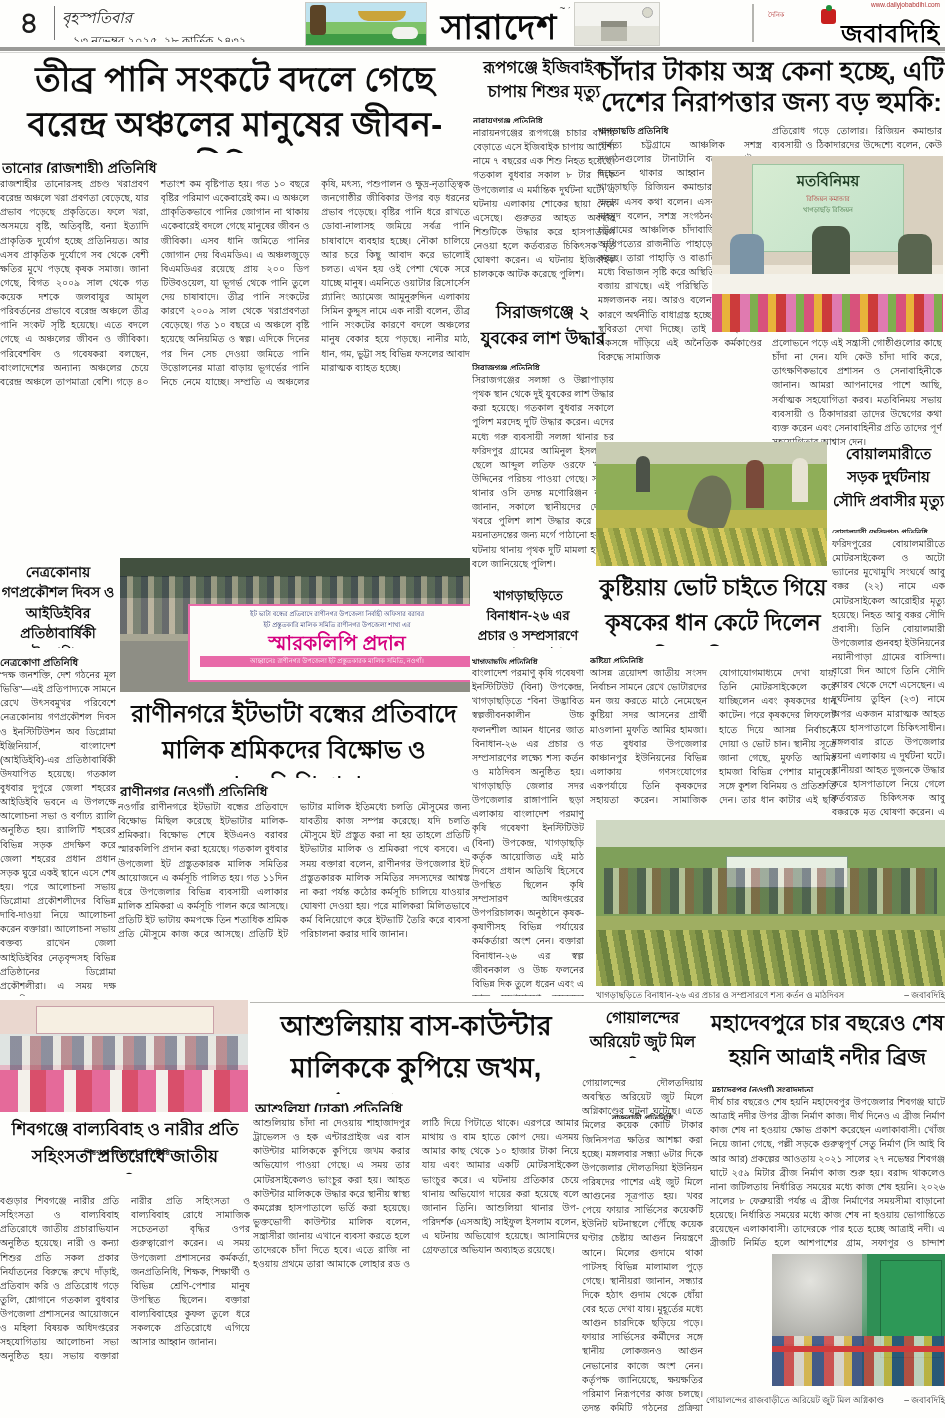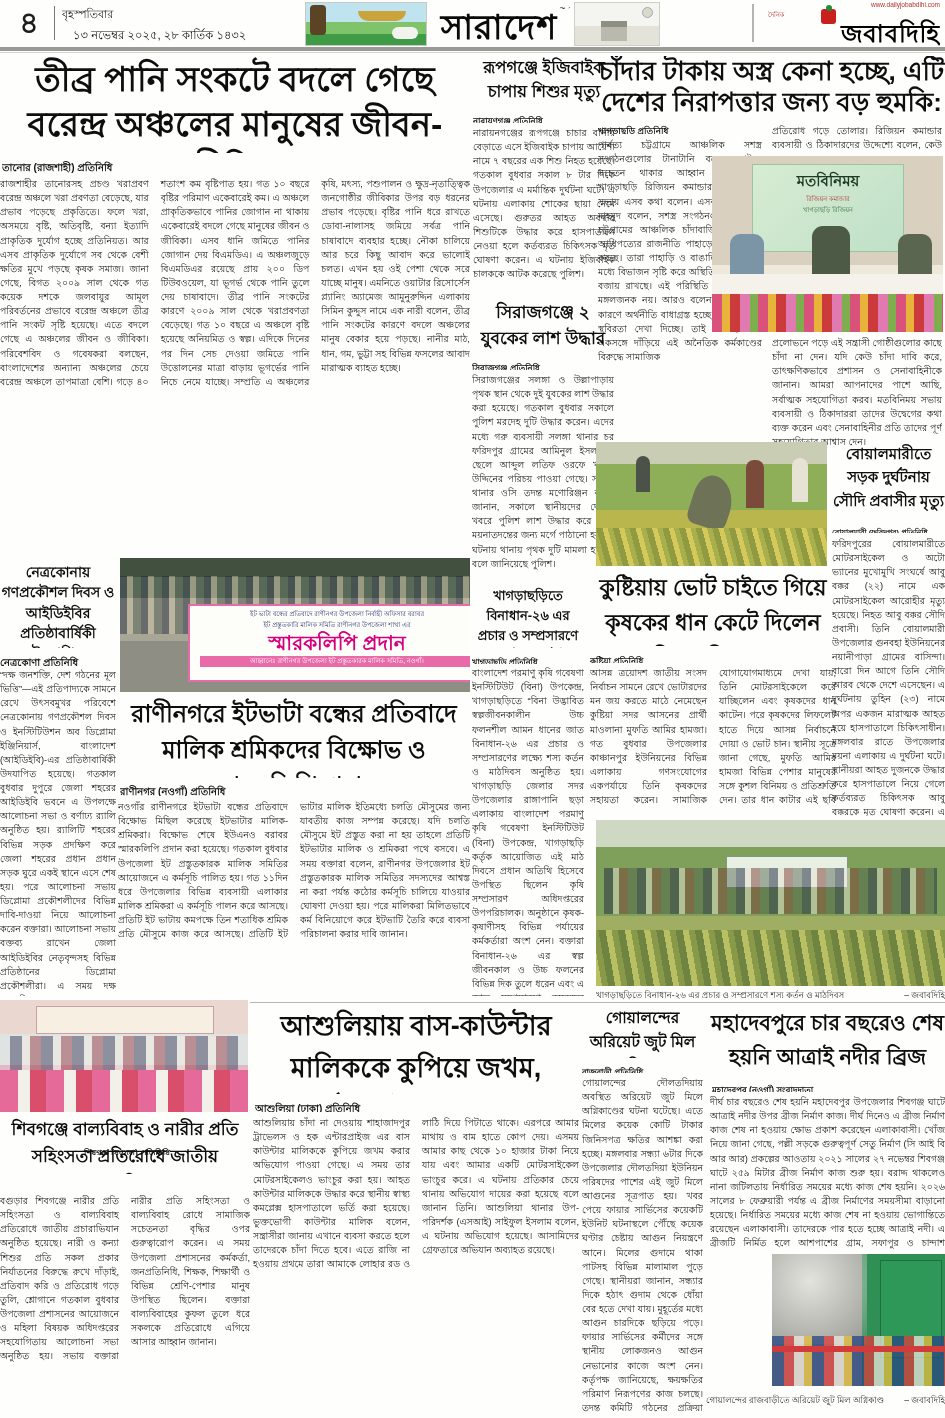--- a/index.html
+++ b/index.html
@@ -5,42 +5,42 @@
 <style>
   html,body{margin:0;padding:0;background:#e9e9e7;}
   .page{
     position:relative;width:945px;height:1418px;margin:0 auto;
     background:#fefefc;color:#1c1c1c;
     font-family:"Liberation Sans","DejaVu Sans",sans-serif;
     overflow:hidden;
   }
   .abs{position:absolute;overflow:hidden;}
   .hl{font-weight:bold;color:#0e0e0e;text-align:center;line-height:1.32;}
-  .byline{font-weight:bold;font-size:10px;color:#111;border-bottom:1px solid #555;display:inline-block;padding-bottom:1px;white-space:nowrap;}
+  .byline{font-weight:bold;font-size:14px;color:#111;border-bottom:1px solid #555;display:inline-block;padding-bottom:1px;white-space:nowrap;}
   .body-text{font-size:9.3px;line-height:1.52;text-align:justify;color:#222;}
   .cols2{column-count:2;column-gap:12px;}
   .cols3{column-count:3;column-gap:12px;}
   .caption{font-size:8.6px;color:#2a2a2a;}
   .photo{position:absolute;overflow:hidden;background:#b9b9b0;}
   .rule-h{position:absolute;background:#9a9a97;}
   .rule-v{position:absolute;background:#9a9a97;}
   .masthead-title{font-weight:bold;font-size:34px;letter-spacing:1px;color:#0a0a0a;}
   .logo-text{font-weight:bold;font-size:24px;color:#000;letter-spacing:1px;line-height:1;}
   .tiny{font-size:6.5px;}
 </style>
 </head>
 <body>
 
 <div class="page">
 
   <div class="abs" style="left:0;top:0;width:945px;height:47px;">
     <div class="abs" style="left:10px;top:2px;width:38px;height:42px;font-size:30px;font-weight:bold;text-align:center;line-height:42px;">৪</div>
     <div class="rule-v" style="left:54px;top:6px;width:1px;height:34px;background:#777;"></div>
     <div class="abs" style="left:62px;top:6px;width:220px;height:36px;">
-      <div style="font-size:11px;color:#222;">বৃহস্পতিবার</div>
+      <div style="font-size:15px;color:#222;font-style:italic;">বৃহস্পতিবার</div>
       <div style="font-size:11.5px;color:#111;margin-top:2px;margin-left:11px;">১৩ নভেম্বর ২০২৫, ২৮ কার্তিক ১৪৩২</div>
     </div>
     <div class="abs" style="left:305px;top:2px;width:120px;height:42px;background:linear-gradient(180deg,#bfe3ef 0 45%,#7fc36a 45% 75%,#3f9b45 75% 100%);border:1px solid #c9c9c4;">
       <div style="position:absolute;left:52px;top:8px;width:48px;height:10px;background:#caa43a;border-radius:0 0 20px 20px;"></div>
       <div style="position:absolute;left:4px;top:2px;width:16px;height:30px;background:#5b4426;border-radius:4px;"></div>
       <div style="position:absolute;left:86px;top:24px;width:26px;height:12px;background:#f2f2ee;border-radius:6px;"></div>
     </div>
     <div class="abs" style="left:428px;top:1px;width:142px;height:45px;text-align:center;">
       <span class="masthead-title">সারাদেশ</span>
       <span style="position:absolute;right:-4px;top:2px;font-size:10px;color:#333;">~ ~</span>
@@ -170,21 +170,21 @@
   </div>
   <div class="abs body-text cols2" style="left:0;top:1194px;width:250px;height:220px;">বগুড়ার শিবগঞ্জে নারীর প্রতি সহিংসতা ও বাল্যবিবাহ প্রতিরোধে জাতীয় প্রচারাভিযান অনুষ্ঠিত হয়েছে। নারী ও কন্যা শিশুর প্রতি সকল প্রকার নির্যাতনের বিরুদ্ধে রুখে দাঁড়াই, প্রতিবাদ করি ও প্রতিরোধ গড়ে তুলি, শ্লোগানে গতকাল বুধবার উপজেলা প্রশাসনের আয়োজনে ও মহিলা বিষয়ক অধিদপ্তরের সহযোগিতায় আলোচনা সভা অনুষ্ঠিত হয়। সভায় বক্তারা নারীর প্রতি সহিংসতা ও বাল্যবিবাহ রোধে সামাজিক সচেতনতা বৃদ্ধির ওপর গুরুত্বারোপ করেন। এ সময় উপজেলা প্রশাসনের কর্মকর্তা, জনপ্রতিনিধি, শিক্ষক, শিক্ষার্থী ও বিভিন্ন শ্রেণি-পেশার মানুষ উপস্থিত ছিলেন। বক্তারা বাল্যবিবাহের কুফল তুলে ধরে সকলকে প্রতিরোধে এগিয়ে আসার আহ্বান জানান।</div>
 
   <div class="abs hl" style="left:253px;top:1006px;width:326px;height:88px;font-size:27px;line-height:1.55;">আশুলিয়ায় বাস-কাউন্টার মালিককে কুপিয়ে জখম, মোটরসাইকেল ভাংচুর</div>
   <div class="abs" style="left:255px;top:1098px;width:326px;height:14px;">
     <span class="byline">আশুলিয়া (ঢাকা) প্রতিনিধি</span>
   </div>
   <div class="abs body-text cols2" style="left:253px;top:1116px;width:326px;height:298px;">আশুলিয়ায় চাঁদা না দেওয়ায় শাহাজাদপুর ট্রাভেলস ও হক এন্টারপ্রাইজ এর বাস কাউন্টার মালিককে কুপিয়ে জখম করার অভিযোগ পাওয়া গেছে। এ সময় তার মোটরসাইকেলও ভাংচুর করা হয়। আহত কাউন্টার মালিককে উদ্ধার করে স্থানীয় স্বাস্থ্য কমপ্লেক্স হাসপাতালে ভর্তি করা হয়েছে। ভুক্তভোগী কাউন্টার মালিক বলেন, সন্ত্রাসীরা জানায় এখানে ব্যবসা করতে হলে তাদেরকে চাঁদা দিতে হবে। এতে রাজি না হওয়ায় প্রথমে তারা আমাকে লোহার রড ও লাঠি দিয়ে পিটাতে থাকে। এরপরে আমার মাথায় ও বাম হাতে কোপ দেয়। এসময় আমার কাছ থেকে ১০ হাজার টাকা নিয়ে যায় এবং আমার একটি মোটরসাইকেল ভাংচুর করে। এ ঘটনায় প্রতিকার চেয়ে থানায় অভিযোগ দায়ের করা হয়েছে বলে জানান তিনি। আশুলিয়া থানার উপ-পরিদর্শক (এসআই) সাইফুল ইসলাম বলেন, এ ঘটনায় অভিযোগ হয়েছে। আসামিদের গ্রেফতারে অভিযান অব্যাহত রয়েছে।</div>
 
   <div class="abs hl" style="left:582px;top:1006px;width:121px;height:52px;font-size:15.5px;line-height:1.55;">গোয়ালন্দের অরিয়েট জুট মিল অগ্নিকাণ্ড</div>
-  <div class="abs" style="left:582px;top:1061px;width:121px;height:12px;">
+  <div class="abs" style="left:582px;top:1107px;width:121px;height:12px;text-align:center;">
     <span class="byline" style="font-size:8.3px;">রাজবাড়ী প্রতিনিধি</span>
   </div>
   <div class="abs body-text" style="left:582px;top:1076px;width:121px;height:338px;">গোয়ালন্দের দৌলতদিয়ায় অবস্থিত অরিয়েট জুট মিলে অগ্নিকাণ্ডের ঘটনা ঘটেছে। এতে মিলের কয়েক কোটি টাকার জিনিসপত্র ক্ষতির আশঙ্কা করা হচ্ছে। মঙ্গলবার সন্ধ্যা ৬টার দিকে উপজেলার দৌলতদিয়া ইউনিয়ন পরিষদের পাশের এই জুট মিলে আগুনের সূত্রপাত হয়। খবর পেয়ে ফায়ার সার্ভিসের কয়েকটি ইউনিট ঘটনাস্থলে পৌঁছে কয়েক ঘণ্টার চেষ্টায় আগুন নিয়ন্ত্রণে আনে। মিলের গুদামে থাকা পাটসহ বিভিন্ন মালামাল পুড়ে গেছে। স্থানীয়রা জানান, সন্ধ্যার দিকে হঠাৎ গুদাম থেকে ধোঁয়া বের হতে দেখা যায়। মুহূর্তের মধ্যে আগুন চারদিকে ছড়িয়ে পড়ে। ফায়ার সার্ভিসের কর্মীদের সঙ্গে স্থানীয় লোকজনও আগুন নেভানোর কাজে অংশ নেন। কর্তৃপক্ষ জানিয়েছে, ক্ষয়ক্ষতির পরিমাণ নিরূপণের কাজ চলছে। তদন্ত কমিটি গঠনের প্রক্রিয়া চলছে বলেও জানা গেছে। তবে এ রিপোর্ট লেখা পর্যন্ত অগ্নিকাণ্ডের সঠিক কারণ এখনও জানা যায়নি।</div>
 
   <div class="abs hl" style="left:710px;top:1006px;width:235px;height:70px;font-size:21px;line-height:1.6;">মহাদেবপুরে চার বছরেও শেষ হয়নি আত্রাই নদীর ব্রিজ নির্মাণ কাজ</div>
   <div class="abs" style="left:712px;top:1079px;width:235px;height:13px;">
     <span class="byline" style="font-size:8.5px;">মহাদেবপুর (নওগাঁ) সংবাদদাতা</span>
   </div>
   <div class="abs body-text" style="left:710px;top:1095px;width:235px;height:156px;">দীর্ঘ চার বছরেও শেষ হয়নি মহাদেবপুর উপজেলার শিবগঞ্জ ঘাটে আত্রাই নদীর উপর ব্রীজ নির্মাণ কাজ। দীর্ঘ দিনেও এ ব্রীজ নির্মাণ কাজ শেষ না হওয়ায় ক্ষোভ প্রকাশ করেছেন এলাকাবাসী। খোঁজ নিয়ে জানা গেছে, পল্লী সড়কে গুরুত্বপূর্ণ সেতু নির্মাণ (সি আই বি আর আর) প্রকল্পের আওতায় ২০২১ সালের ২৭ নভেম্বর শিবগঞ্জ ঘাটে ২৫৯ মিটার ব্রীজ নির্মাণ কাজ শুরু হয়। বরাদ্দ থাকলেও নানা জটিলতায় নির্ধারিত সময়ের মধ্যে কাজ শেষ হয়নি। ২০২৬ সালের ৮ ফেব্রুয়ারী পর্যন্ত এ ব্রীজ নির্মাণের সময়সীমা বাড়ানো হয়েছে। নির্ধারিত সময়ের মধ্যে কাজ শেষ না হওয়ায় ভোগান্তিতে রয়েছেন এলাকাবাসী। তাদেরকে পার হতে হচ্ছে আত্রাই নদী। এ ব্রীজটি নির্মিত হলে আশপাশের গ্রাম, সফাপুর ও চান্দাশ ইউনিয়নের জনগণ অনেক সুবিধা পাবেন। এছাড়া মহাদেবপুর উপজেলা হয়ে এ ব্রীজ দিয়ে বাইপাস সড়কে নিয়ামতপুর ও পত্নীতলা থেকে আসা যানবাহন সহজেই নওগাঁ জেলা সদরে যেতে পারবে। এ বিষয়ে উপজেলা প্রকৌশলী সৈকত দাসের সাথে কথা হলে তিনি বলেন, ব্রীজটির ৮০ভাগ কাজ শেষ হয়েছে, দ্রুতই বাকী কাজ শেষ হবে।</div>
   <div class="photo" style="left:772px;top:1254px;width:173px;height:132px;background:linear-gradient(90deg,#9a9a94 0 52%,#2f8f55 52% 100%);">

